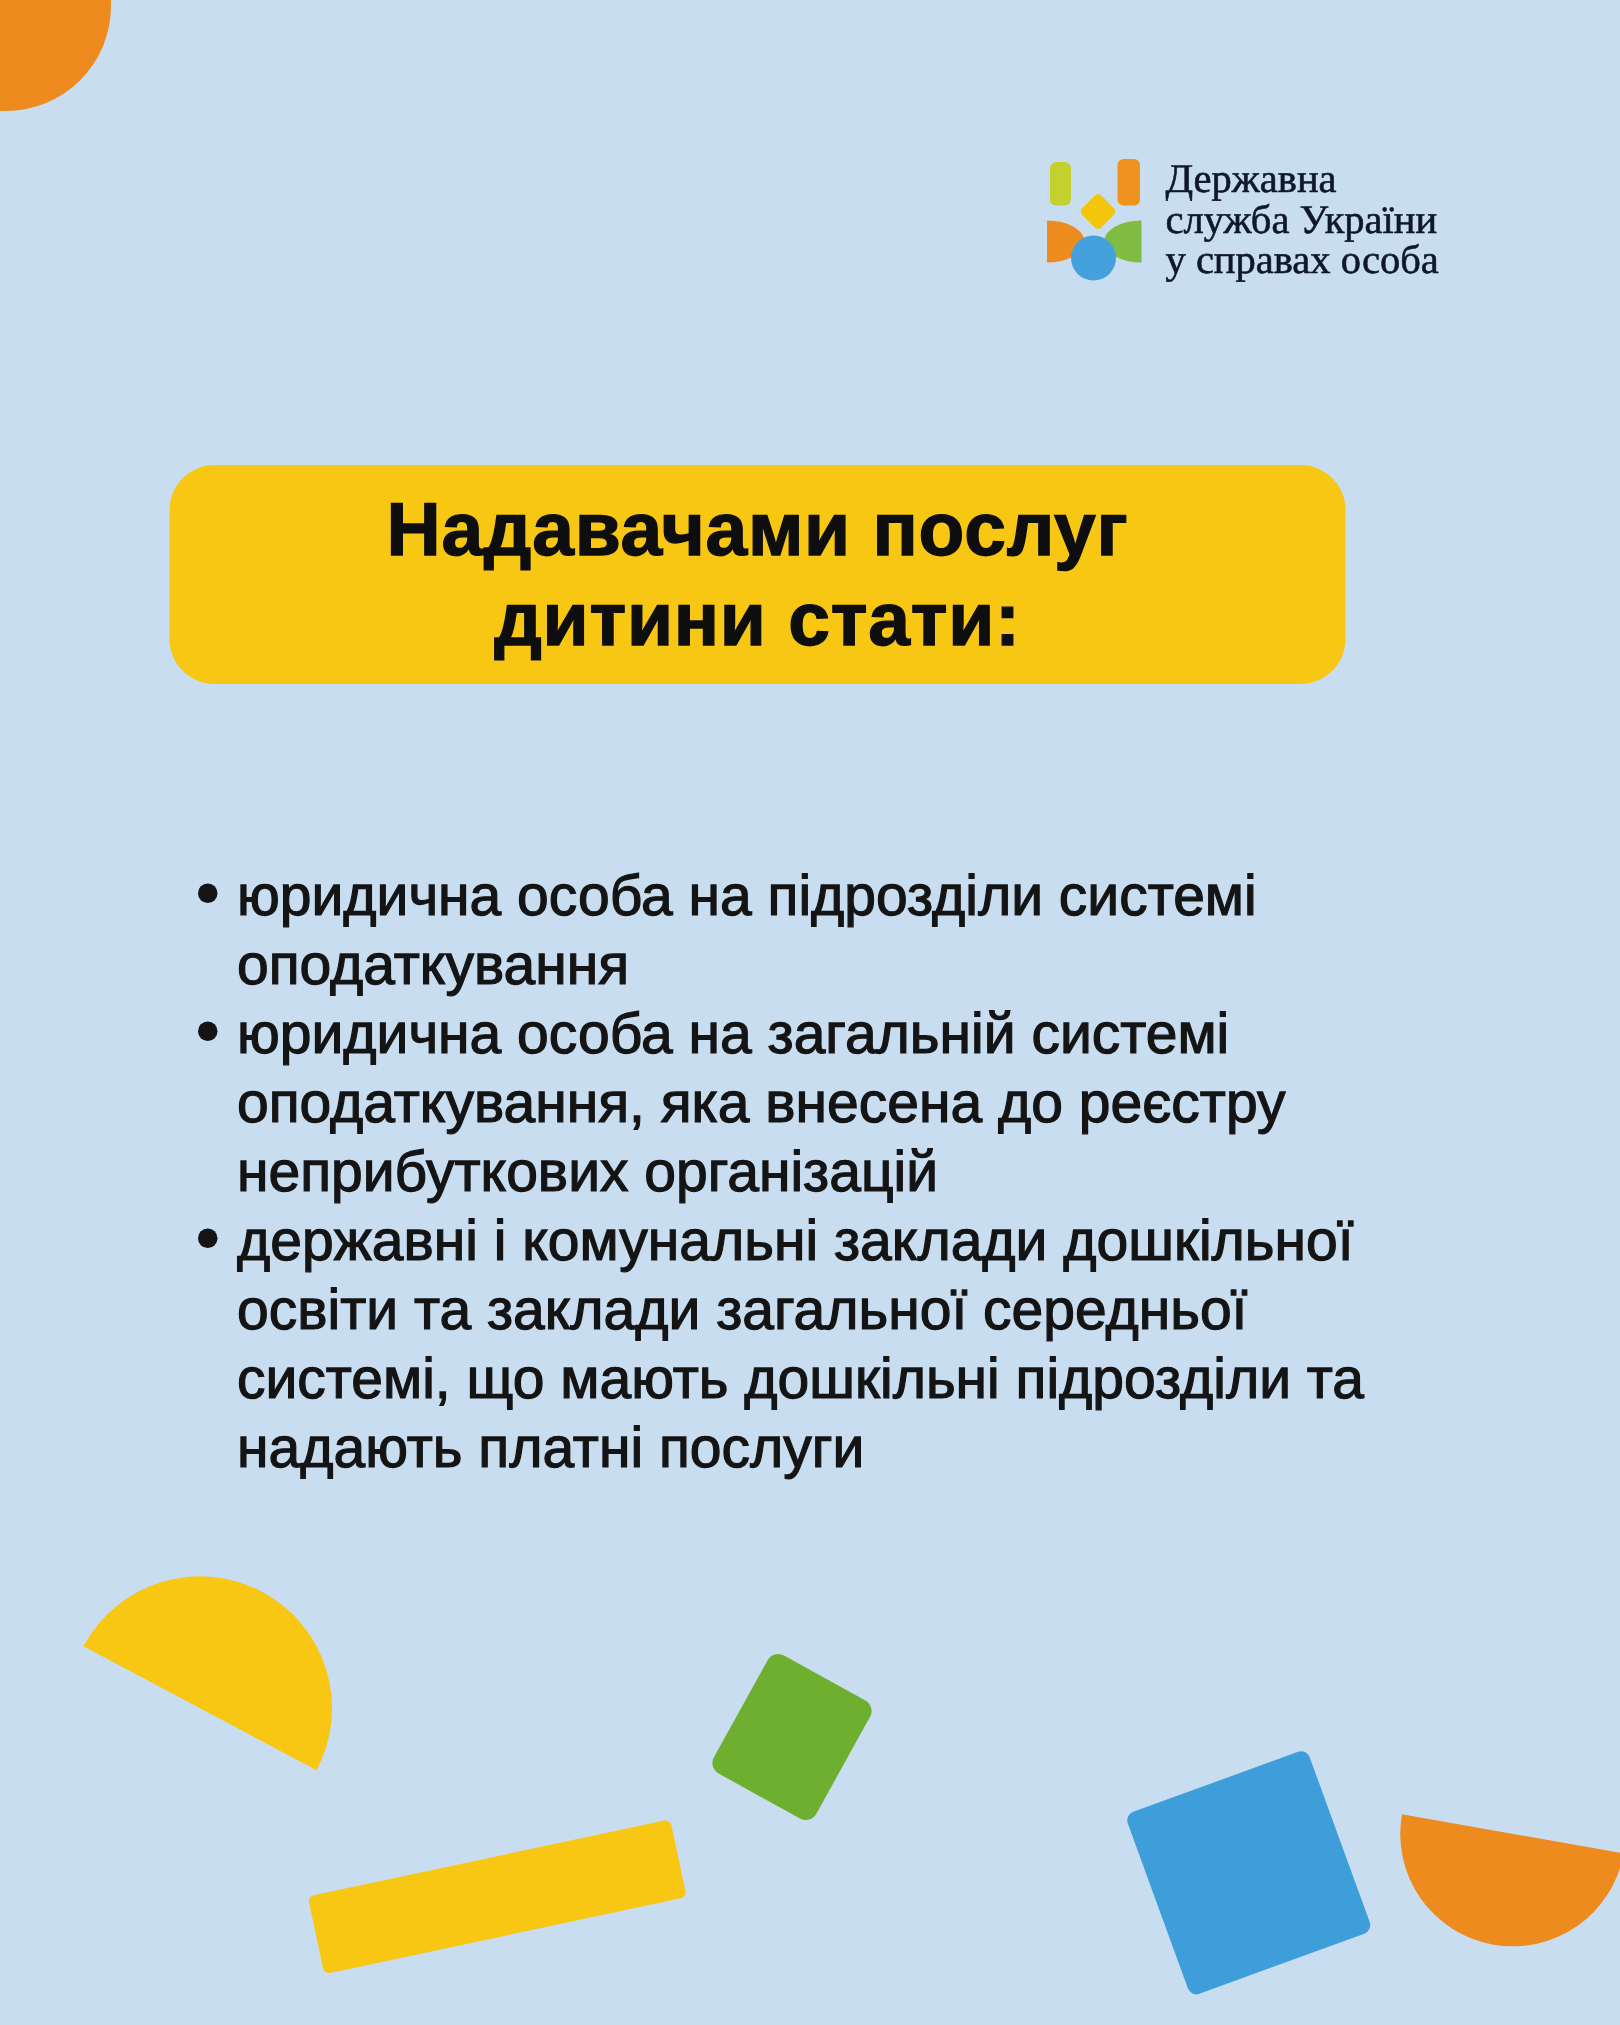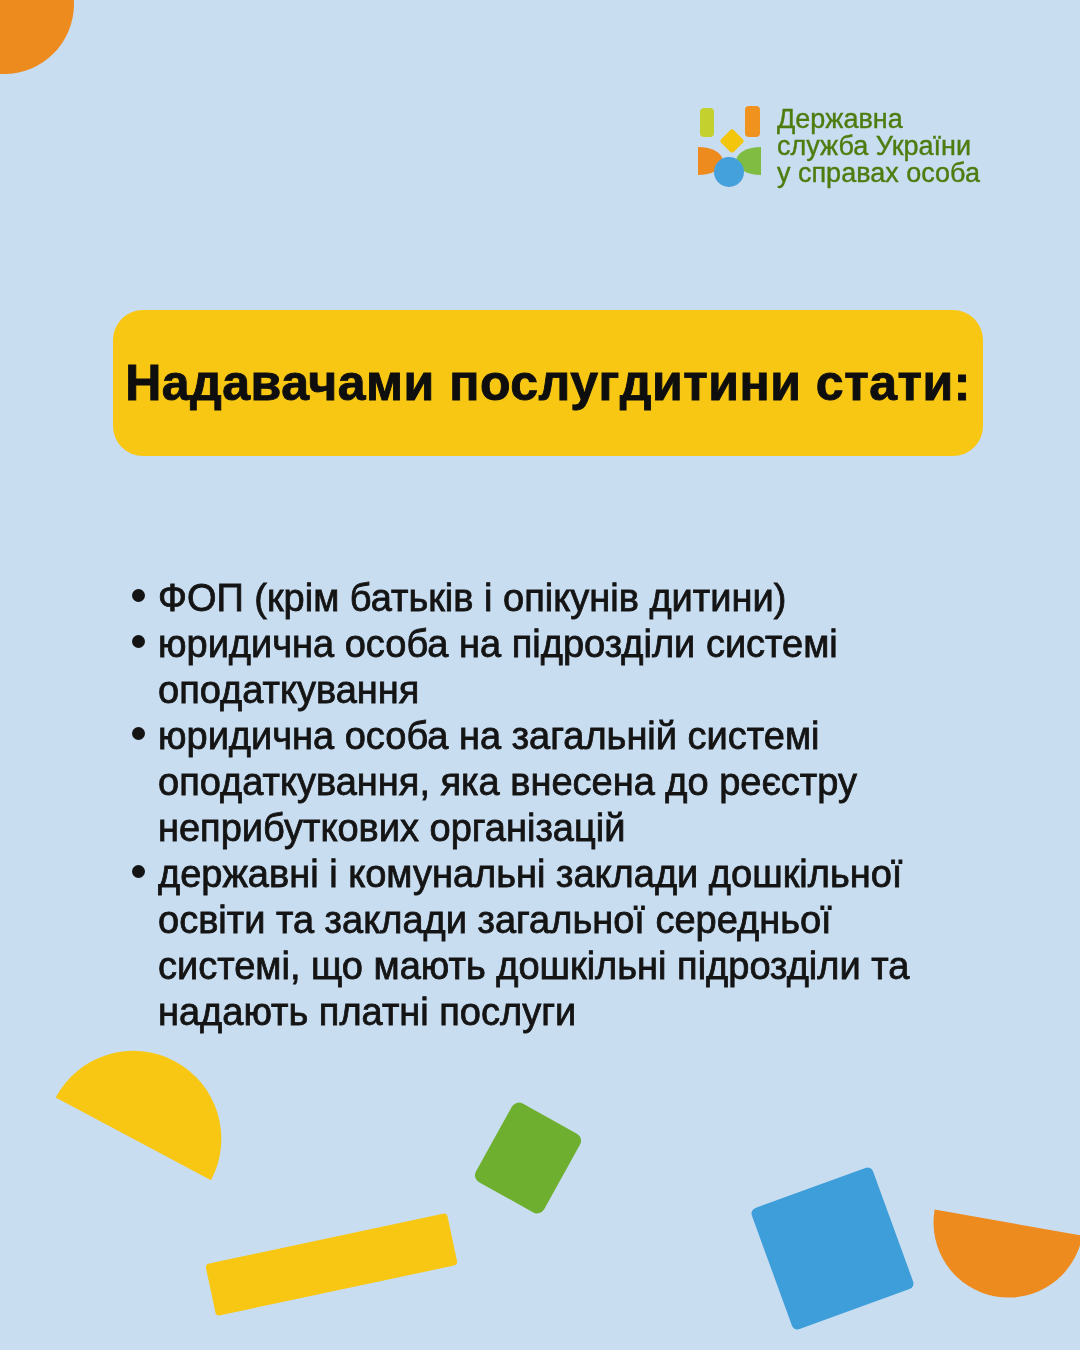--- a/index.html
+++ b/index.html
@@ -33,23 +33,23 @@
     left: 777px; top: 106px;
     font-size: 27px; line-height: 27px;
     font-weight: 400;
     -webkit-text-stroke: 0.4px currentColor;
     white-space: nowrap;
   }
 
   
   .title-banner {
     left: 113px; top: 310px;
-    width: 870px; height: 146px;
+    width: 784px; height: 146px;
     border-radius: 30px;
-    display: flex; flex-direction: row;
+    display: flex; flex-direction: column;
     align-items: center; justify-content: center;
     text-align: left;
   }
   .title-line {
     font-size: 50px; line-height: 60px;
     font-weight: 700;
     -webkit-text-stroke: 0.9px currentColor;
     letter-spacing: 0.5px;
   }
 
@@ -110,36 +110,32 @@
 
   <div class="abs logo-mark">
     <div class="lm-bar-left" style="background: rgb(195, 208, 46);"></div>
     <div class="lm-bar-right" style="background: rgb(240, 147, 30);"></div>
     <div class="lm-diamond" style="background: rgb(243, 197, 11);"></div>
     <div class="lm-half-left" style="background: rgb(238, 139, 30);"></div>
     <div class="lm-half-right" style="background: rgb(127, 188, 65);"></div>
     <div class="lm-circle" style="background: rgb(69, 161, 219);"></div>
   </div>
 
-  <div class="abs logo-text" style="color: #4d7c0f;">
+  <div class="abs logo-text" style="color: #0f172a; font-family: Liberation Serif, serif;">
     <div>Державна</div>
     <div>служба України</div>
     <div>у справах особа</div>
   </div>
 
   <div class="abs title-banner" style="background: rgb(247, 199, 19); color: rgb(14, 14, 14);">
     <div class="title-line">Надавачами послуг</div>
     <div class="title-line">дитини стати:</div>
   </div>
 
   <div class="abs services-list" style="color: rgb(20, 20, 20);">
-    <div class="list-item">
-      <span class="bullet-dot" style="background: rgb(20, 20, 20);"></span>
-      <div class="list-item-text">ФОП (крім батьків і опікунів дитини)</div>
-    </div>
     <div class="list-item">
       <span class="bullet-dot" style="background: rgb(20, 20, 20);"></span>
       <div class="list-item-text">юридична особа на підрозділи системі оподаткування</div>
     </div>
     <div class="list-item">
       <span class="bullet-dot" style="background: rgb(20, 20, 20);"></span>
       <div class="list-item-text">юридична особа на загальній системі оподаткування, яка внесена до реєстру неприбуткових організацій</div>
     </div>
     <div class="list-item">
       <span class="bullet-dot" style="background: rgb(20, 20, 20);"></span>

